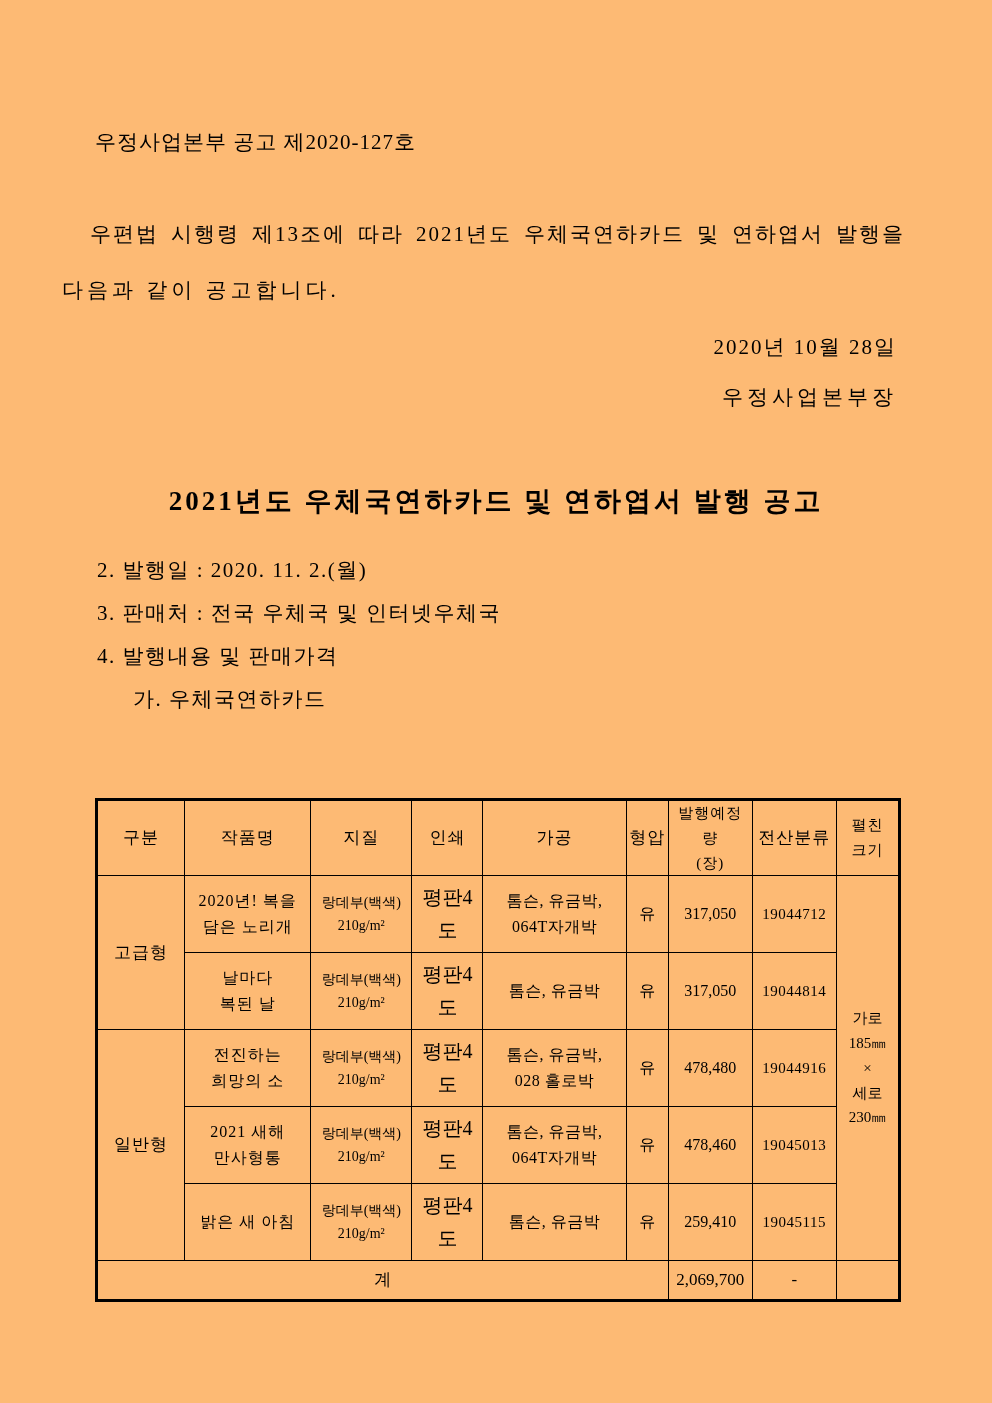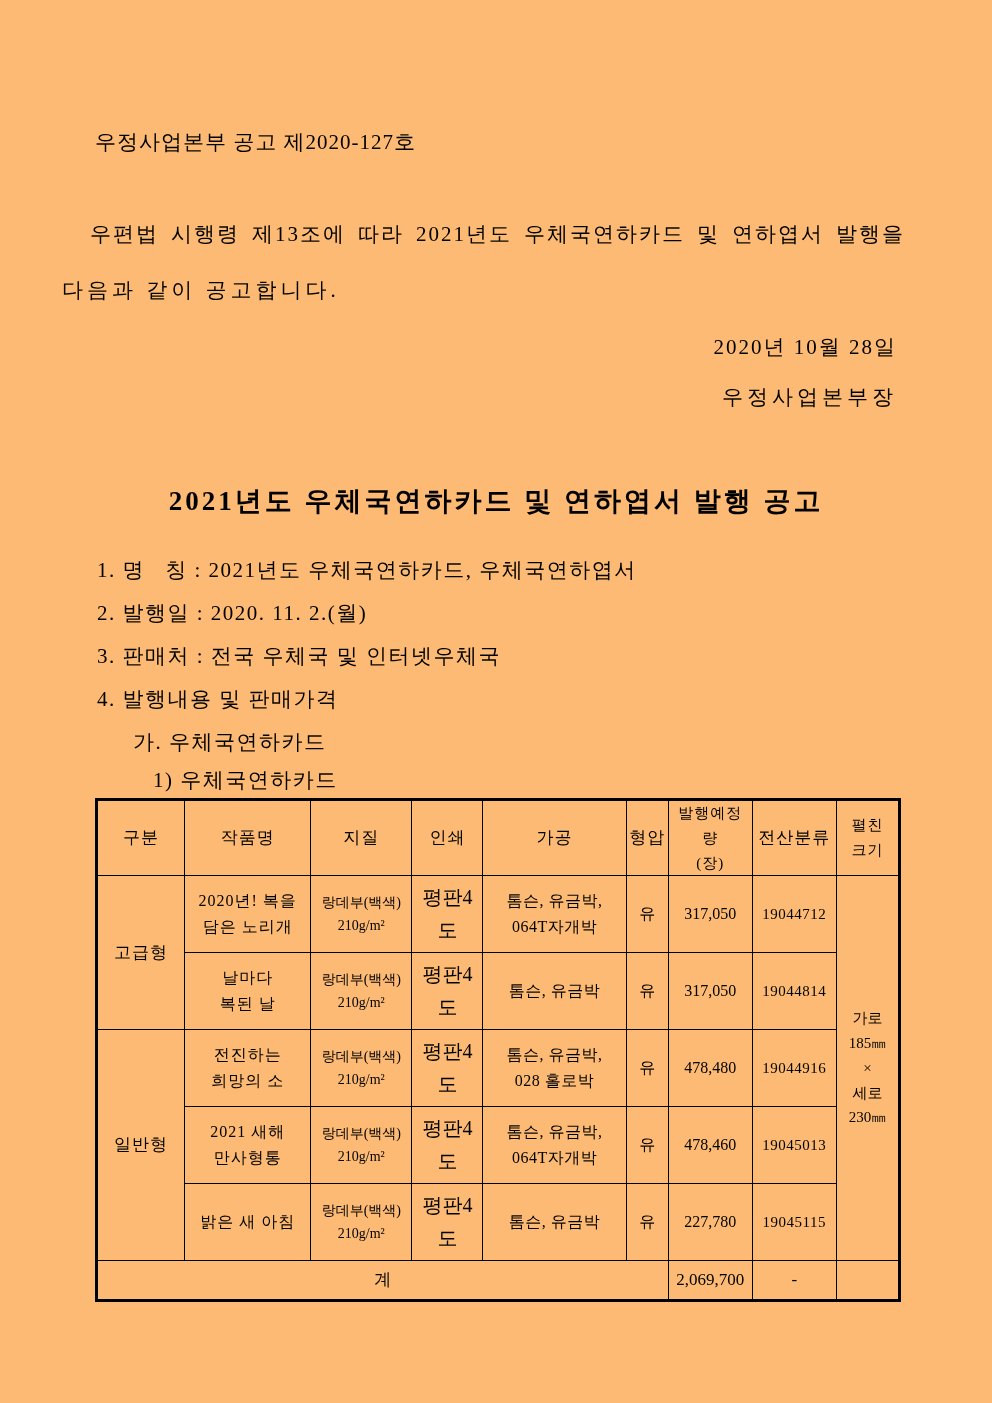--- a/index.html
+++ b/index.html
@@ -83,26 +83,24 @@
 
   <div class="txt intro1">우편법 시행령 제13조에 따라 2021년도 우체국연하카드 및 연하엽서 발행을</div>
   <div class="txt intro2">다음과 같이 공고합니다.</div>
 
   <div class="txt date-line">2020년 10월 28일</div>
   <div class="txt signer-line">우정사업본부장</div>
 
   <div class="txt doc-title">2021년도 우체국연하카드 및 연하엽서 발행 공고</div>
 
   <div class="list">
-    <div class="li">1. 명   칭 : 2021년도 우체국연하카드, 우체국연하엽서</div>
     <div class="li">2. 발행일 : 2020. 11. 2.(월)</div>
     <div class="li">3. 판매처 : 전국 우체국 및 인터넷우체국</div>
     <div class="li">4. 발행내용 및 판매가격</div>
     <div class="li li-sub1">가. 우체국연하카드</div>
-    <div class="li li-sub2">1) 우체국연하카드</div>
   </div>
 
   <table class="main">
     <colgroup>
       <col style="width:88px">
         <col style="width:126px">
         <col style="width:101px">
       <col style="width:71px">
         <col style="width:143px">
         <col style="width:42px">
@@ -183,21 +181,21 @@
         <td class="c-code">19045013</td>
       </tr>
 
       <tr class="r-data">
         <td class="c-title">밝은 새 아침</td>
         <td class="c-paper">랑데부(백색)
 210g/m²</td>
         <td class="c-print">평판4도</td>
         <td class="c-proc">톰슨, 유금박</td>
         <td class="c-emb">유</td>
-        <td class="c-qty b">227,780</td>
+        <td class="c-qty b">259,410</td>
         <td class="c-code">19045115</td>
       </tr>
 
       <tr class="r-total">
         <td colspan="6">계</td>
         <td>2,069,700</td>
         <td>-</td>
         <td></td>
       </tr>
     </tbody>

